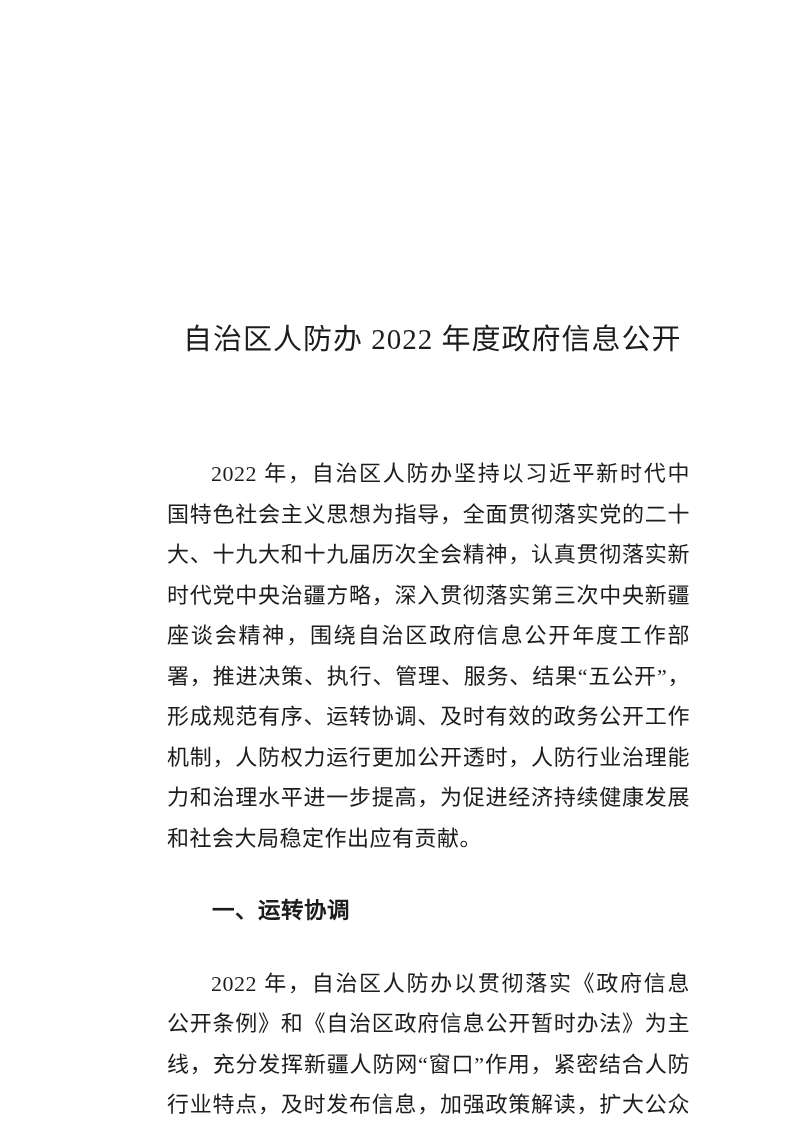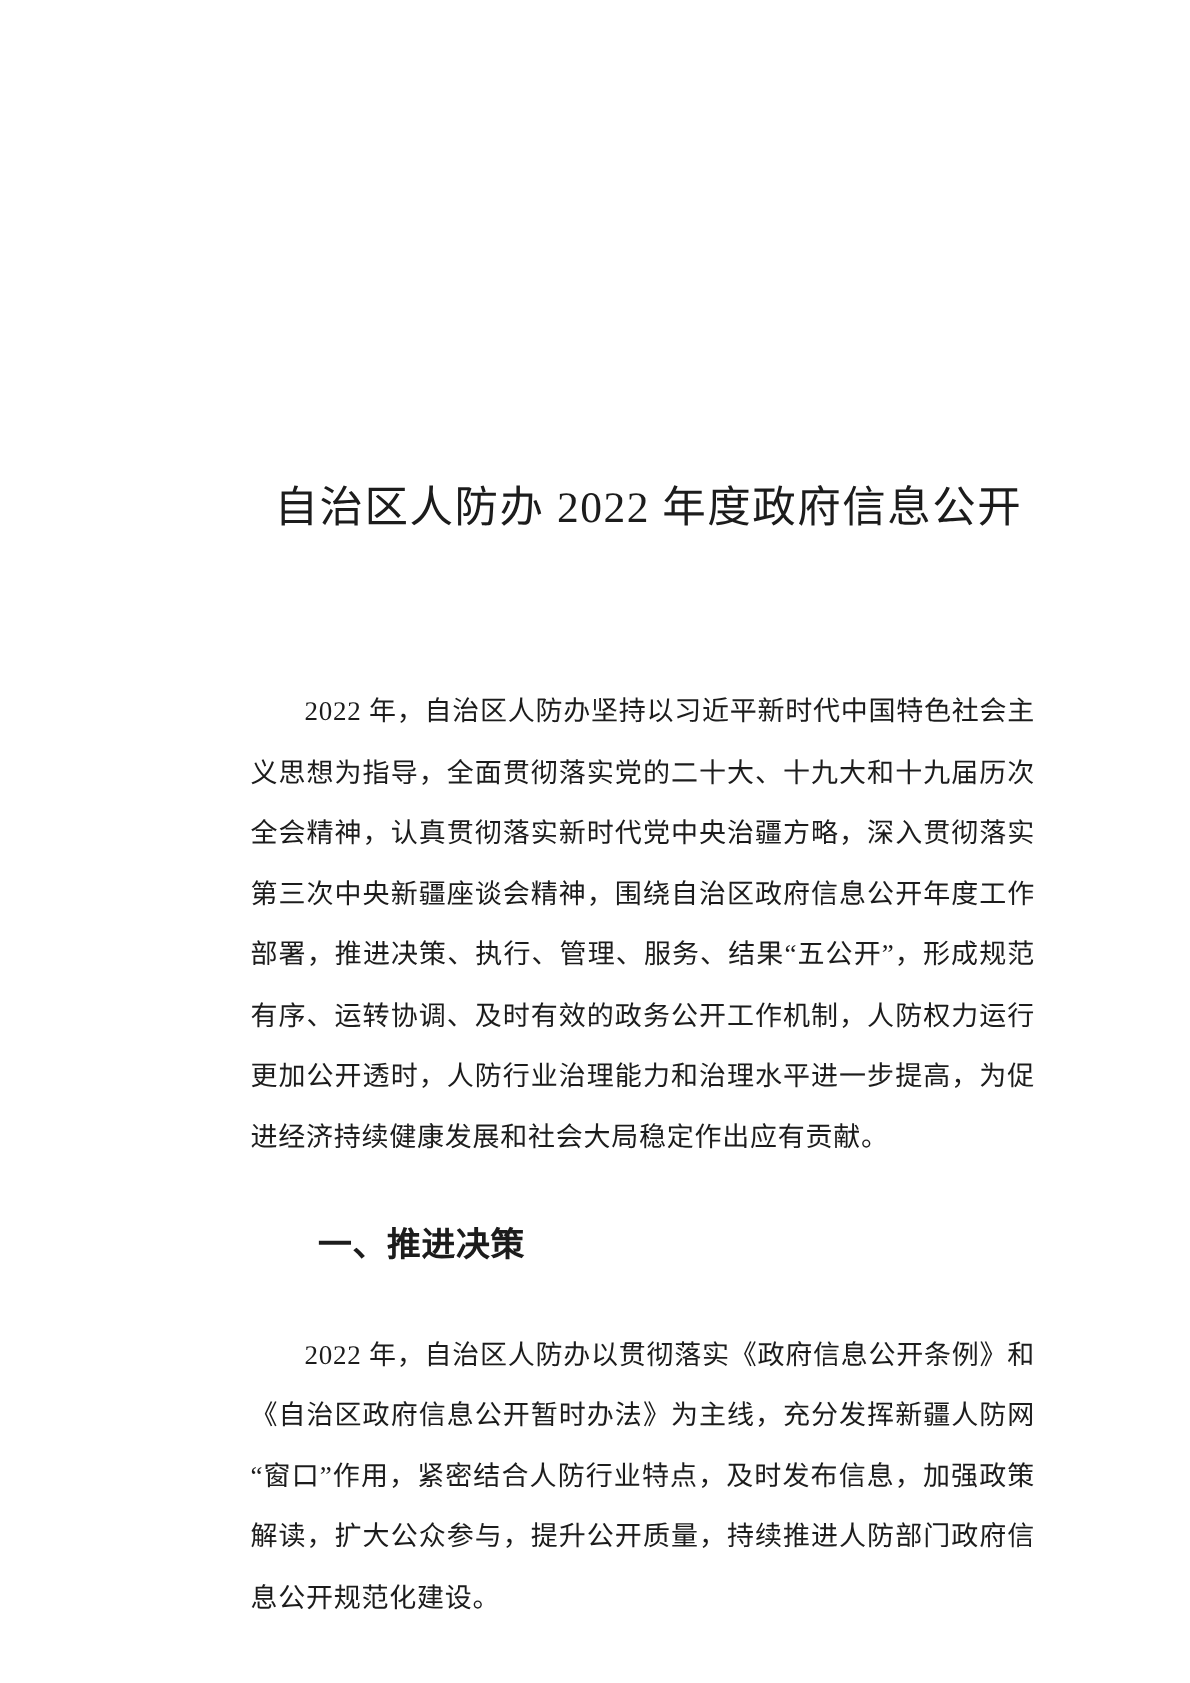--- a/index.html
+++ b/index.html
@@ -32,21 +32,21 @@
     text-align: center;
     letter-spacing: 1px;
   }
 
   .title-line {
     display: block;
     white-space: nowrap;
   }
 
   .body-para {
-    font-size: 18px;
+    font-size: 22px;
     line-height: 40.5px;
     text-align: justify;
     text-indent: 2em;
     letter-spacing: 0.5px;
   }
 
   .para-intro {
     margin-top: 46px;
   }
 
@@ -64,18 +64,18 @@
 
 <div class="page">
   <div class="content">
 
     <h1 class="doc-title">
       <span class="title-line">自治区人防办 2022 年度政府信息公开</span>
     </h1>
 
     <p class="body-para para-intro">2022 年，自治区人防办坚持以习近平新时代中国特色社会主义思想为指导，全面贯彻落实党的二十大、十九大和十九届历次全会精神，认真贯彻落实新时代党中央治疆方略，深入贯彻落实第三次中央新疆座谈会精神，围绕自治区政府信息公开年度工作部署，推进决策、执行、管理、服务、结果“五公开”，形成规范有序、运转协调、及时有效的政务公开工作机制，人防权力运行更加公开透时，人防行业治理能力和治理水平进一步提高，为促进经济持续健康发展和社会大局稳定作出应有贡献。</p>
 
-    <h2 class="section-heading">一、推进决策</h2>
+    <h2 class="section-heading">一、运转协调</h2>
 
     <p class="body-para">2022 年，自治区人防办以贯彻落实《政府信息公开条例》和《自治区政府信息公开暂时办法》为主线，充分发挥新疆人防网“窗口”作用，紧密结合人防行业特点，及时发布信息，加强政策解读，扩大公众参与，提升公开质量，持续推进人防部门政府信息公开规范化建设。</p>
 
   </div>
 </div>
 
 </body></html>

